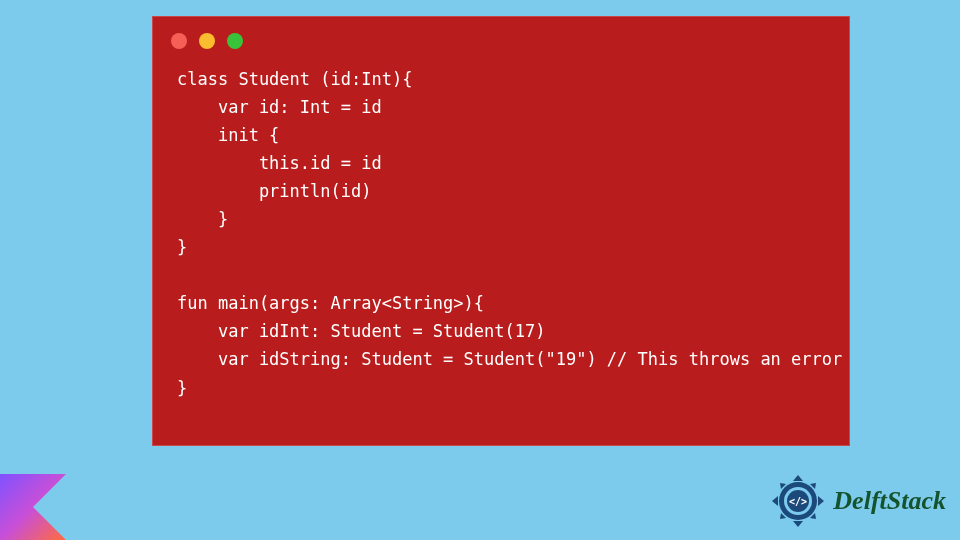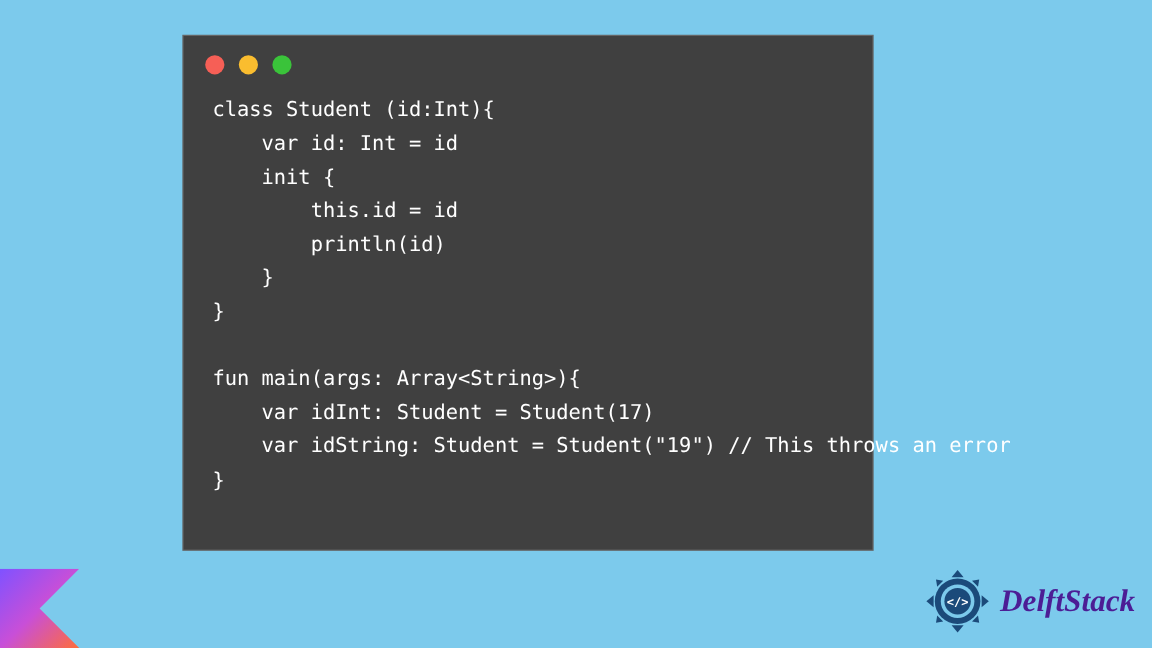--- a/index.html
+++ b/index.html
@@ -7,24 +7,24 @@
     width: 960px;
     height: 540px;
     background: #7ccaec;
     position: relative;
     font-family: Arial, Helvetica, sans-serif;
     overflow: hidden;
   }
   .code-card {
     position: absolute;
     left: 152px;
-    top: 29px;
-    width: 576px;
+    top: 16px;
+    width: 698px;
     height: 430px;
-    background: #404040;
+    background: #b91c1c;
     border: 1px solid rgba(255,255,255,0.2);
   }
   .window-dots {
     display: flex;
     gap: 12px;
     padding: 16px 18px 8px 18px;
   }
   .dot {
     width: 16px;
     height: 16px;
@@ -52,21 +52,21 @@
     position: absolute;
     right: 14px;
     bottom: 12px;
     display: flex;
     align-items: center;
     gap: 8px;
   }
   .brand-text {
     font-family: Georgia, 'Times New Roman', serif;
     font-size: 26px;
-    color: #4c1d95;
+    color: #14532d;
     font-style: italic;
     font-weight: 600;
   }
 </style>
 </head>
 <body>
 
 <div class="code-card">
   <div class="window-dots">
     <div class="dot red"></div>

